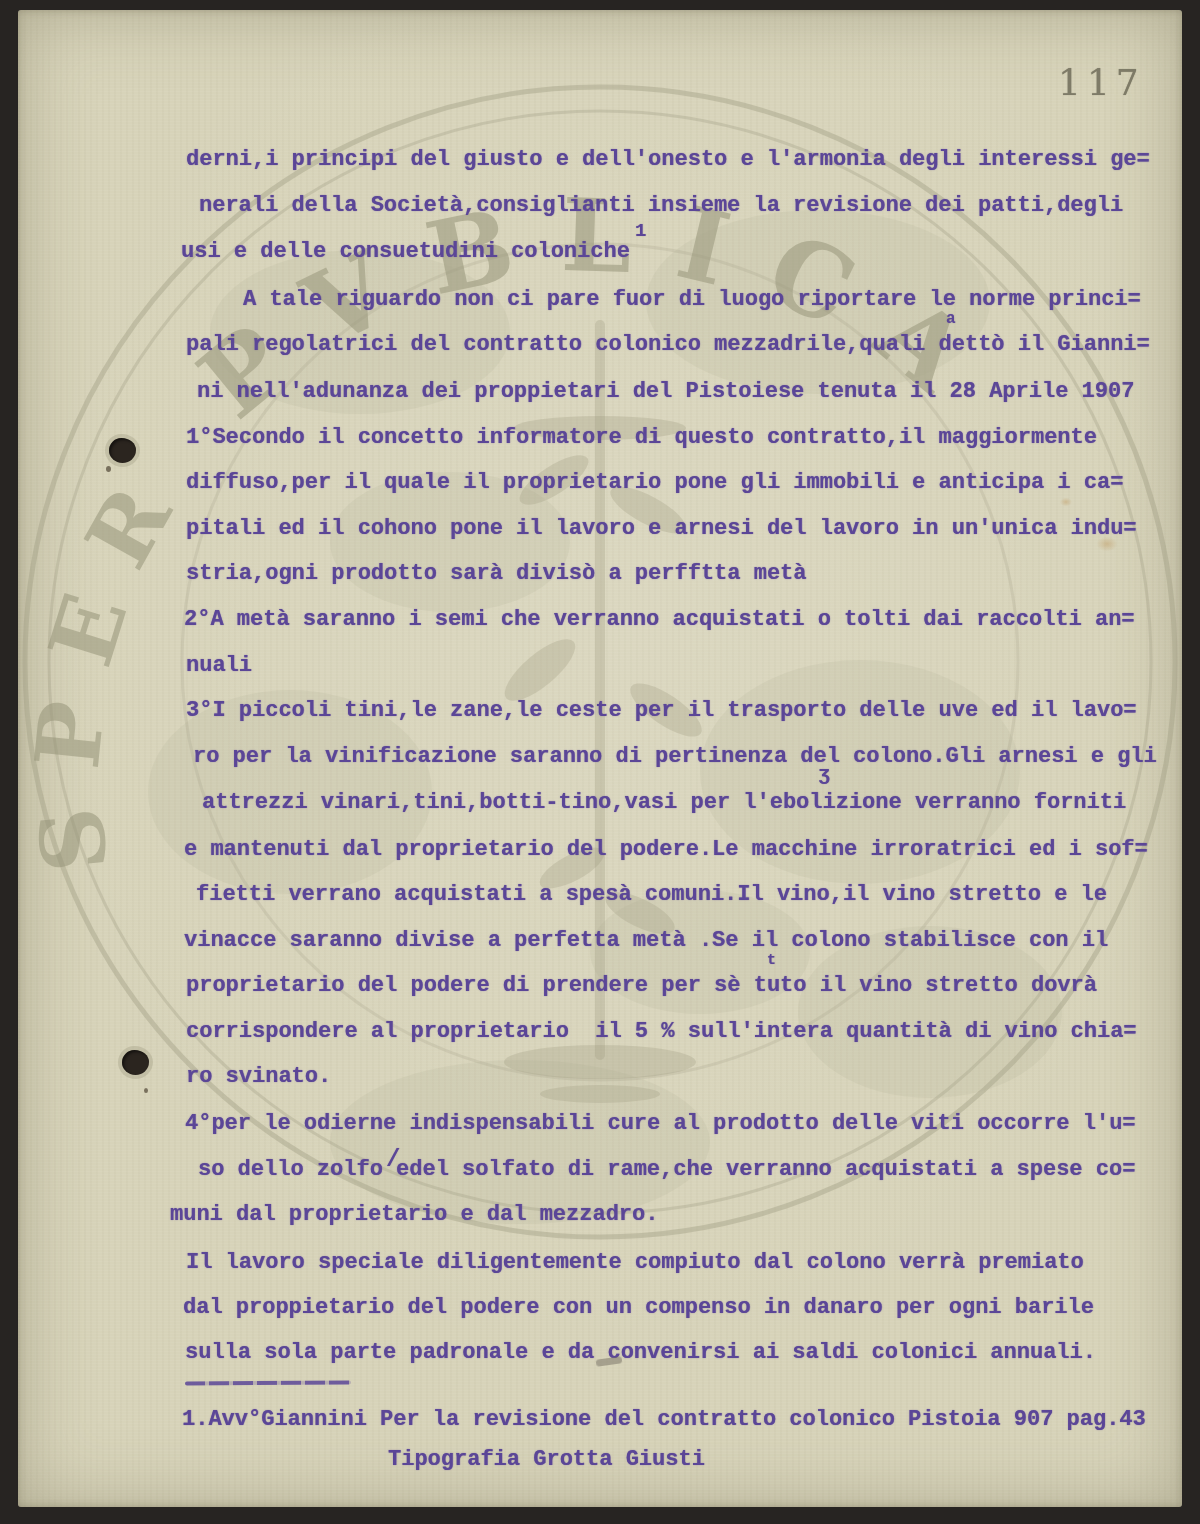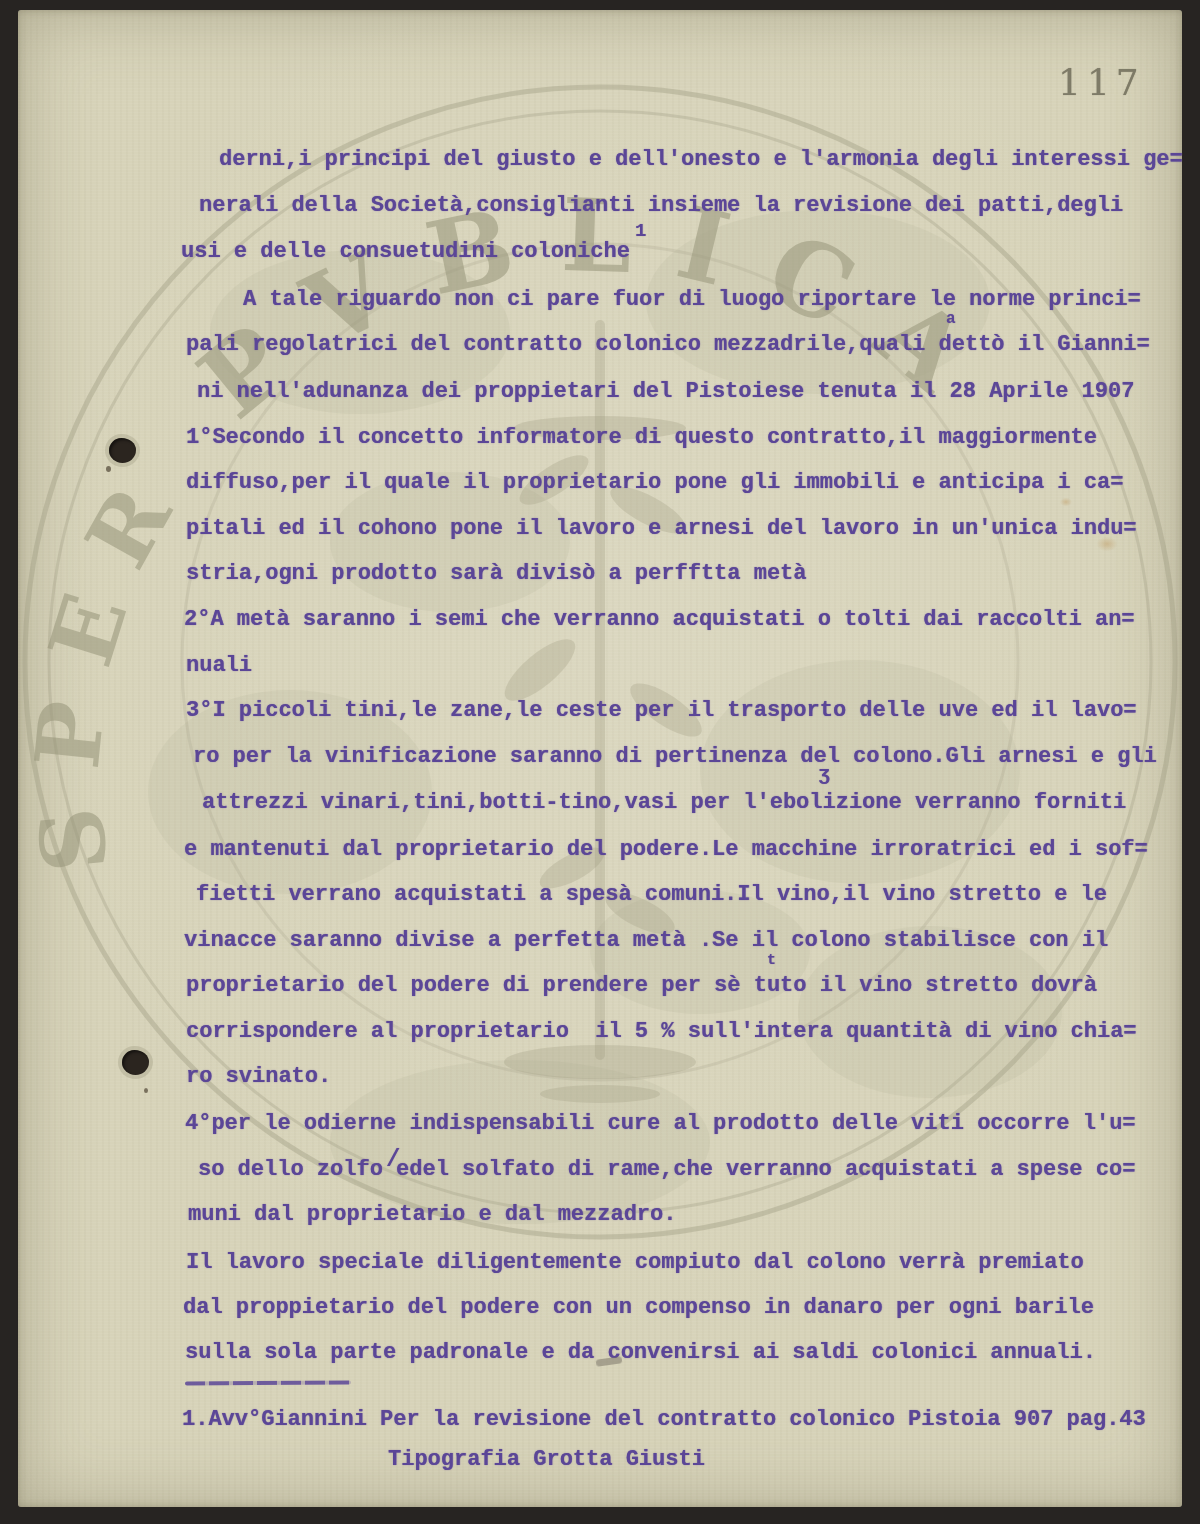--- a/index.html
+++ b/index.html
@@ -102,21 +102,21 @@
       <ellipse cx="502" cy="1132" rx="190" ry="82"></ellipse>
       <ellipse cx="912" cy="1002" rx="132" ry="86"></ellipse>
       <ellipse cx="432" cy="532" rx="120" ry="70"></ellipse>
       <ellipse cx="682" cy="942" rx="110" ry="62"></ellipse>
     </g>
   </svg>
 
   <div class="page-number">117</div>
 
   <div id="text-layer">
-      <div class="tline" style="left: 168px; top: 137px; margin-left: 33px;">derni,i principi del giusto e dell'onesto e l'armonia degli interessi ge=</div>
+      <div class="tline" style="left: 168px; top: 137px;">derni,i principi del giusto e dell'onesto e l'armonia degli interessi ge=</div>
       <div class="tline" style="left: 181px; top: 183px;">nerali della Società,consiglianti insieme la revisione dei patti,degli</div>
       <div class="tline" style="left: 163px; top: 229px;">usi e delle consuetudini coloniche</div>
       <div class="tline" style="left: 225px; top: 277px;">A tale riguardo non ci pare fuor di luogo riportare le norme princi=</div>
       <div class="tline" style="left: 168px; top: 322px;">pali regolatrici del contratto colonico mezzadrile,quali dettò il Gianni=</div>
       <div class="tline" style="left: 179px; top: 369px;">ni nell'adunanza dei proppietari del Pistoiese tenuta il 28 Aprile 1907</div>
       <div class="tline" style="left: 168px; top: 415px;">1°Secondo il concetto informatore di questo contratto,il maggiormente</div>
       <div class="tline" style="left: 168px; top: 460px;">diffuso,per il quale il proprietario pone gli immobili e anticipa i ca=</div>
       <div class="tline" style="left: 168px; top: 506px;">pitali ed il cohono pone il lavoro e arnesi del lavoro in un'unica indu=</div>
       <div class="tline" style="left: 168px; top: 551px;">stria,ogni prodotto sarà divisò a perfftta metà</div>
       <div class="tline" style="left: 166px; top: 597px;">2°A metà saranno i semi che verranno acquistati o tolti dai raccolti an=</div>
@@ -125,21 +125,21 @@
       <div class="tline" style="left: 175px; top: 734px;">ro per la vinificazione saranno di pertinenza del colono.Gli arnesi e gli</div>
       <div class="tline" style="left: 184px; top: 780px;">attrezzi vinari,tini,botti-tino,vasi per l'ebolizione verranno forniti</div>
       <div class="tline" style="left: 166px; top: 827px;">e mantenuti dal proprietario del podere.Le macchine irroratrici ed i sof=</div>
       <div class="tline" style="left: 178px; top: 872px; text-align: right;">fietti verrano acquistati a spesà comuni.Il vino,il vino stretto e le</div>
       <div class="tline" style="left: 166px; top: 918px;">vinacce saranno divise a perfetta metà .Se il colono stabilisce con il</div>
       <div class="tline" style="left: 168px; top: 963px;">proprietario del podere di prendere per sè tuto il vino stretto dovrà</div>
       <div class="tline" style="left: 168px; top: 1009px;">corrispondere al proprietario  il 5 % sull'intera quantità di vino chia=</div>
       <div class="tline" style="left: 168px; top: 1054px;">ro svinato.</div>
       <div class="tline" style="left: 167px; top: 1101px;">4°per le odierne indispensabili cure al prodotto delle viti occorre l'u=</div>
       <div class="tline" style="left: 180px; top: 1147px;">so dello zolfo edel solfato di rame,che verranno acquistati a spese co=</div>
-      <div class="tline" style="left: 170px; top: 1192px;">muni dal proprietario e dal mezzadro.</div>
+      <div class="tline" style="left: 152px; top: 1192px;">muni dal proprietario e dal mezzadro.</div>
       <div class="tline" style="left: 168px; top: 1240px;">Il lavoro speciale diligentemente compiuto dal colono verrà premiato</div>
       <div class="tline" style="left: 165px; top: 1285px;">dal proppietario del podere con un compenso in danaro per ogni barile</div>
       <div class="tline" style="left: 167px; top: 1330px;">sulla sola parte padronale e da convenirsi ai saldi colonici annuali.</div>
       <div class="tline" style="left: 164px; top: 1397px;">1.Avv°Giannini Per la revisione del contratto colonico Pistoia 907 pag.43</div>
       <div class="tline" style="left: 370px; top: 1437px;">Tipografia Grotta Giusti</div>
       <span class="mark" style="left: 617px; top: 210px; font-size: 19px;">1</span>
       <span class="mark" style="left: 928px; top: 300px; font-size: 16px;">a</span>
       <span class="mark" style="left: 800px; top: 753px; font-size: 21px;">ʒ</span>
       <span class="mark" style="left: 749px; top: 942px; font-size: 15px;">t</span>
       <span class="mark" style="left: 368px; top: 1136px; font-size: 24px;">/</span>

